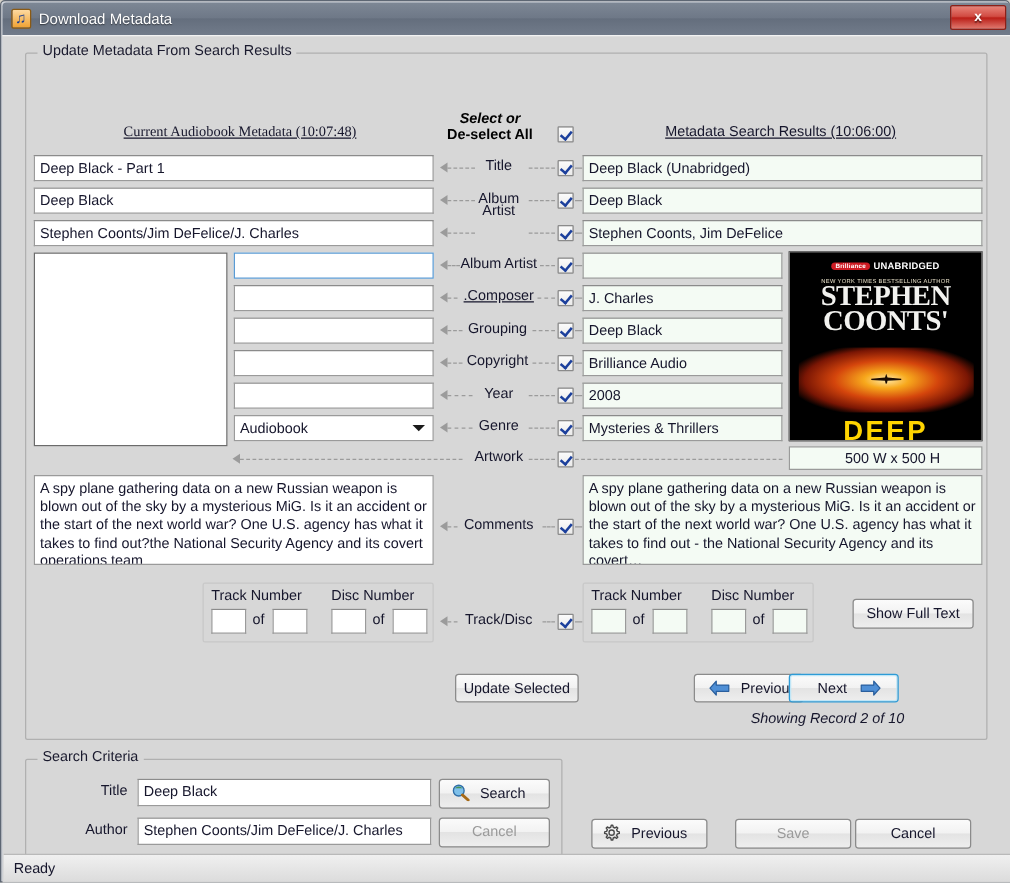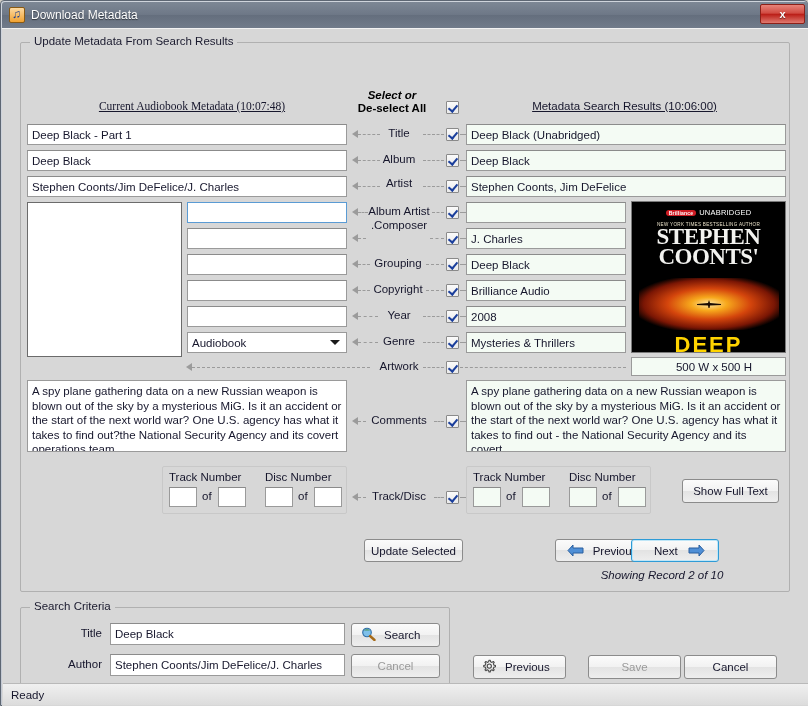--- a/index.html
+++ b/index.html
@@ -205,21 +205,21 @@
     text-align: center;
   }
   .art-brilliance {
     top: 6px; font-size: 5.5px; letter-spacing: .2px;
   }
   .bril-pill {
     display: inline-block; background: #cf1c24; color: #fff;
     padding: 0 3px; border-radius: 5px; font-weight: bold;
     font-size: 5px; vertical-align: middle;
   }
-  .unabr { color: #fff; font-weight: normal; font-size: 7.5px; vertical-align: middle; margin-left: 3px; }
+  .unabr { color: #fff; font-weight: bold; font-size: 7.5px; vertical-align: middle; margin-left: 3px; }
   .art-nyt { top: 20px; color: #e8e0c8; font-size: 4.6px; letter-spacing: .3px; }
   .art-stephen {
     top: 25px; color: #f2f2ef; font-weight: bold;
     font-size: 23px; line-height: 20px; letter-spacing: -0.5px;
     font-family: "Liberation Serif", serif;
   }
   .art-coonts {
     top: 45px; color: #f2f2ef; font-weight: bold;
     font-size: 23px; line-height: 20px; letter-spacing: -0.5px;
     font-family: "Liberation Serif", serif;
@@ -325,41 +325,41 @@
     <div class="dashline" style="left:356px; top:131px; width:22px;"></div>
     <div class="rowlabel" style="left:366px; top:124px; width:62px;">Album</div>
     <div class="dashline" style="left:421px; top:131px; width:21px;"></div>
     <div class="cbx" style="left:444px; top:125px;"></div>
     <div class="dashline" style="left:458px; top:131px; width:6px;"></div>
     <div class="tbox right" style="left:464px; top:121px; width:320px; height:21px;">Deep Black</div>
 
     <div class="tbox" style="left:25px; top:147px; width:320px; height:21px;">Stephen Coonts/Jim DeFelice/J. Charles</div>
     <div class="arrowhead" style="left:350px; top:153px;"></div>
     <div class="dashline" style="left:356px; top:157px; width:22px;"></div>
-    <div class="rowlabel" style="left:366px; top:148px; width:62px;">Artist</div>
+    <div class="rowlabel" style="left:366px; top:134px; width:62px;">Artist</div>
     <div class="dashline" style="left:421px; top:157px; width:21px;"></div>
     <div class="cbx" style="left:444px; top:151px;"></div>
     <div class="dashline" style="left:458px; top:157px; width:6px;"></div>
     <div class="tbox right" style="left:464px; top:147px; width:320px; height:21px;">Stephen Coonts, Jim DeFelice</div>
 
     <div id="art-left-box" style="left:25px; top:173px; width:155px; height:155px;"></div>
 
     <div class="tbox focus" style="left:185px; top:173px; width:160px; height:21px;"></div>
     <div class="arrowhead" style="left:350px; top:179px;"></div>
     <div class="dashline" style="left:356px; top:183px; width:10px;"></div>
     <div class="rowlabel" style="left:362px; top:176px; width:70px;">Album Artist</div>
     <div class="dashline" style="left:430px; top:183px; width:12px;"></div>
     <div class="cbx" style="left:444px; top:177px;"></div>
     <div class="dashline" style="left:458px; top:183px; width:6px;"></div>
     <div class="tbox right" style="left:464px; top:173px; width:160px; height:21px;"></div>
 
     <div class="tbox" style="left:185px; top:199px; width:160px; height:21px;"></div>
     <div class="arrowhead" style="left:350px; top:205px;"></div>
     <div class="dashline" style="left:356px; top:209px; width:8px;"></div>
-    <div class="rowlabel" style="left:362px; top:190px; width:70px;">.Composer</div>
+    <div class="rowlabel" style="left:362px; top:202px; width:70px;text-decoration:underline;">.Composer</div>
     <div class="dashline" style="left:428px; top:209px; width:14px;"></div>
     <div class="cbx" style="left:444px; top:203px;"></div>
     <div class="dashline" style="left:458px; top:209px; width:6px;"></div>
     <div class="tbox right" style="left:464px; top:199px; width:160px; height:21px;">J. Charles</div>
 
     <div class="tbox" style="left:185px; top:225px; width:160px; height:21px;"></div>
     <div class="arrowhead" style="left:350px; top:231px;"></div>
     <div class="dashline" style="left:356px; top:235px; width:12px;"></div>
     <div class="rowlabel" style="left:364px; top:228px; width:64px;">Grouping</div>
     <div class="dashline" style="left:424px; top:235px; width:18px;"></div>

